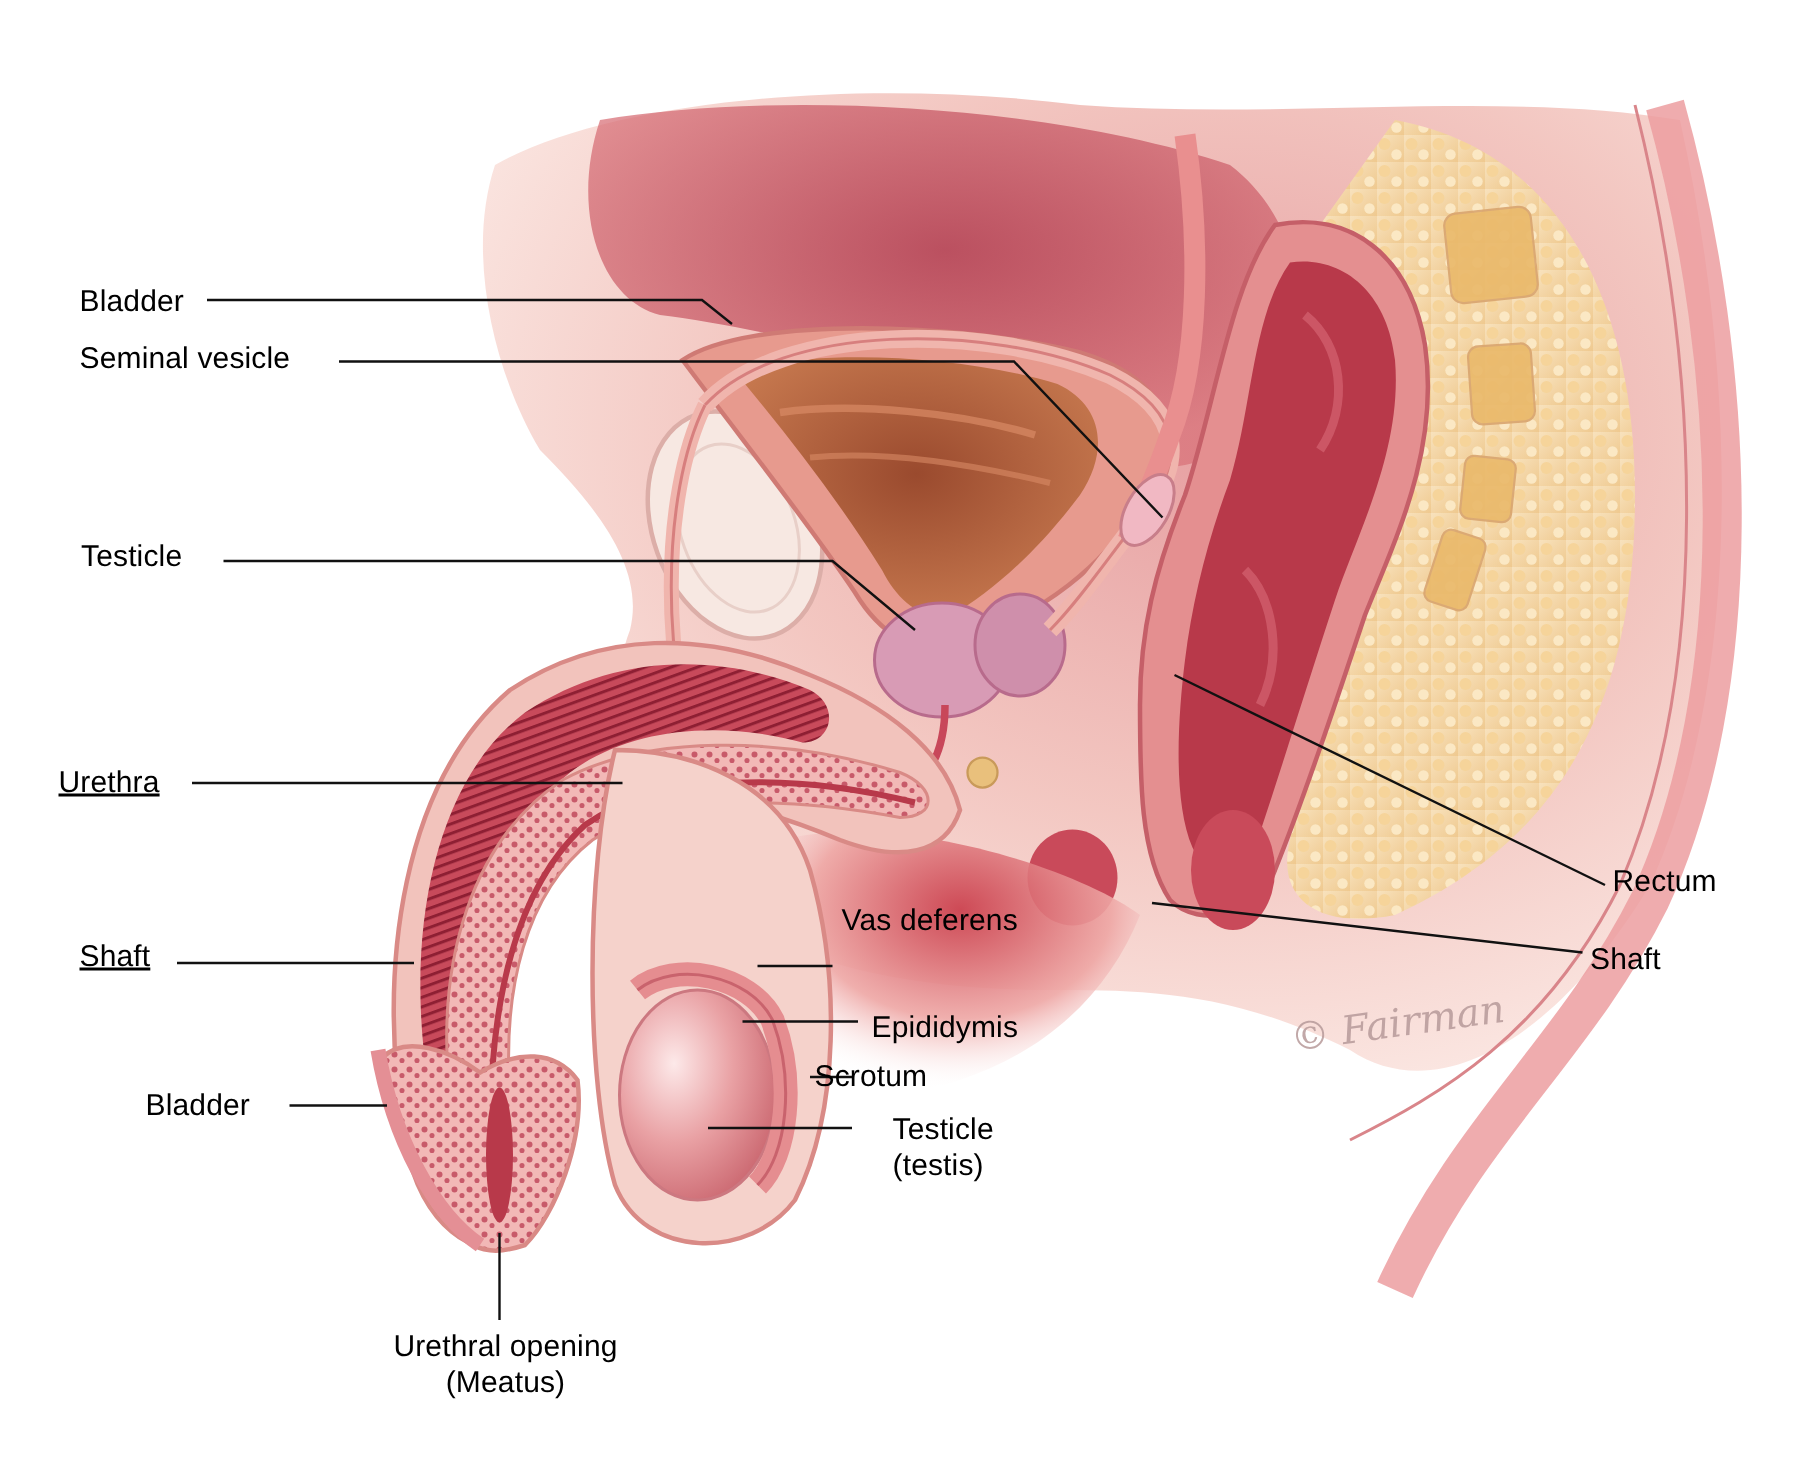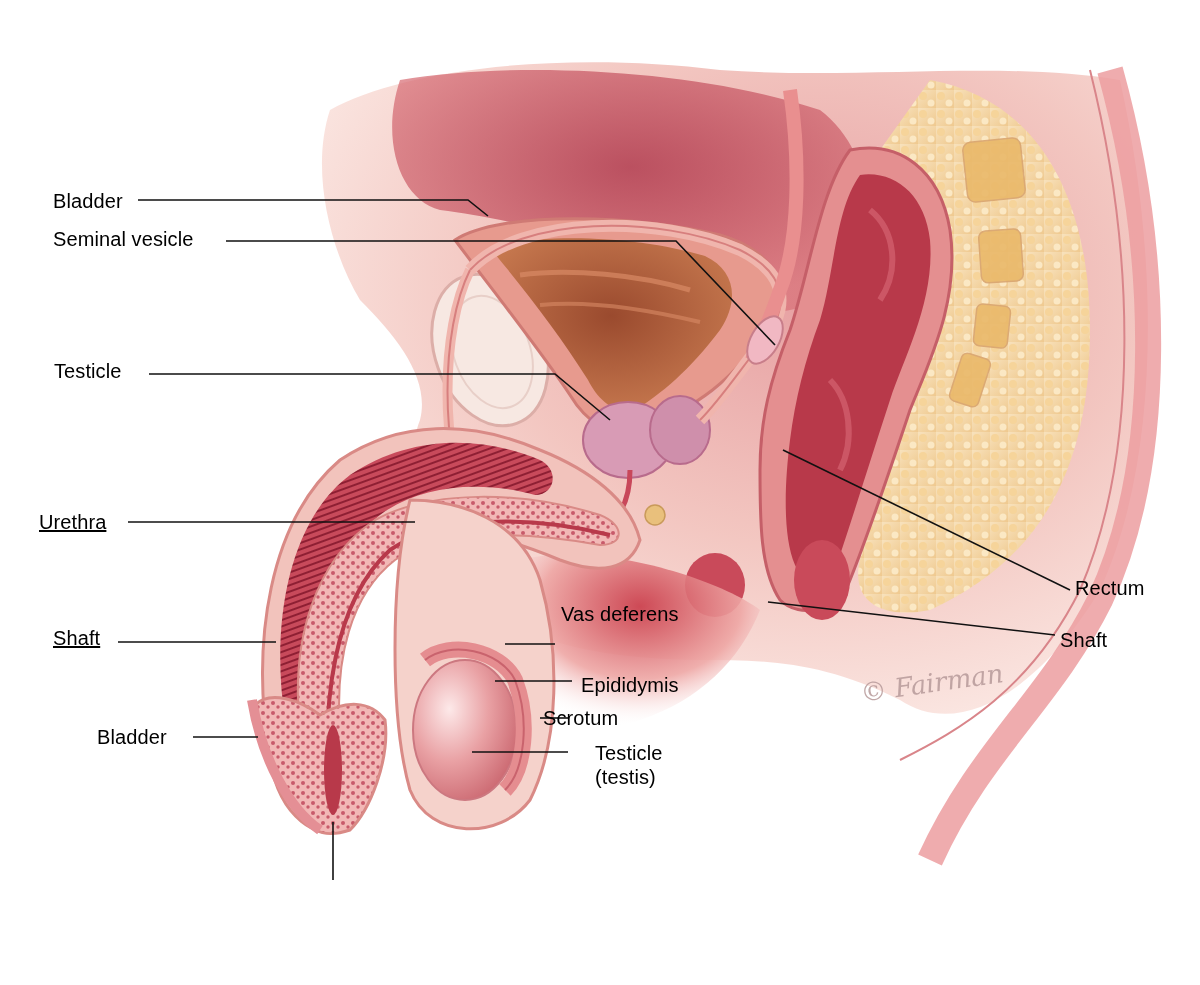--- a/index.html
+++ b/index.html
@@ -180,20 +180,24 @@
   </div>
   <div class="label" style="left:39px;top:510px;text-decoration:underline;">
     <span>Urethra</span>
   </div>
   <div class="label" style="left:53px;top:626px;text-decoration:underline;">
     <span>Shaft</span>
   </div>
   <div class="label" style="left:97px;top:725px;">
     <span>Bladder</span>
   </div>
+  <div class="label center" style="left:337px;top:886px;">
+    <span class="l2">Urethral opening</span>
+    <span class="l2">(Meatus)</span>
+  </div>
   <div class="label" style="left:561px;top:602px;">
     <span>Vas deferens</span>
   </div>
   <div class="label" style="left:581px;top:673px;">
     <span>Epididymis</span>
   </div>
   <div class="label" style="left:543px;top:706px;text-align:right;">
     <span>Scrotum</span>
   </div>
   <div class="label" style="left:578px;top:741px;margin-left:17px;">

